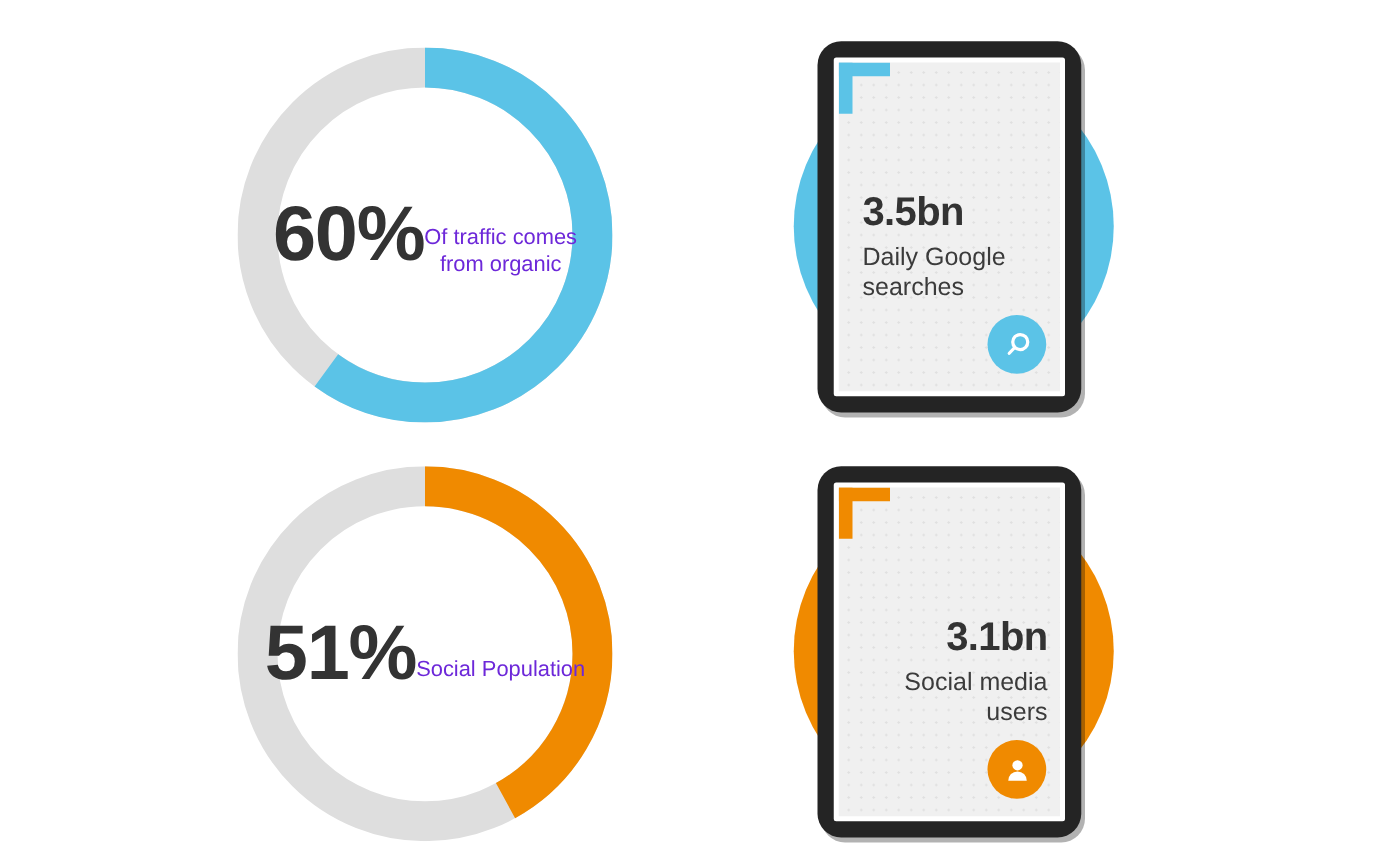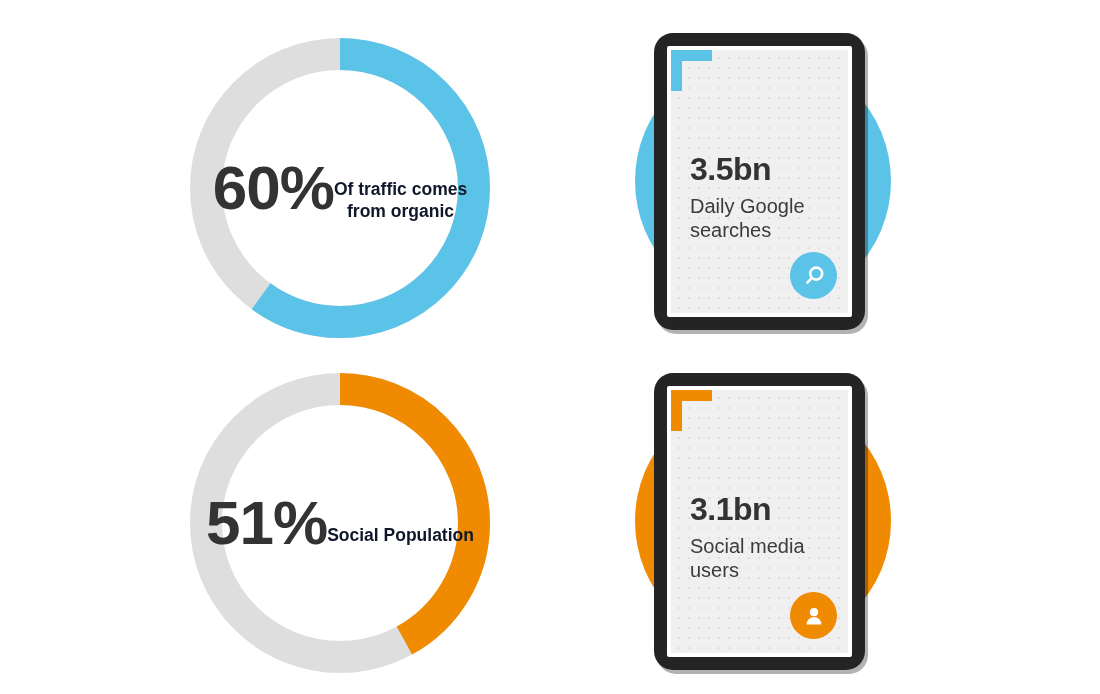--- a/index.html
+++ b/index.html
@@ -57,34 +57,34 @@
   .donut-value {
     font-size: 62px;
     font-weight: bold;
     color: #333333;
     line-height: 1.0;
     letter-spacing: -1px;
   }
   .donut-label {
     margin-top: 24px;
     font-size: 17.5px;
-    color: #0f172a;
+    color: #6d28d9;
     line-height: 1.28;
-    font-weight: bold;
+    font-weight: normal;
     white-space: pre-line;
   }
 
   
   .tablet-cell {
     position: absolute;
     width: 300px;
     height: 310px;
   }
   .tablet-cell.top    { left: 615px; top: 28px; }
-  .tablet-cell.bottom { left: 615px; top: 368px; }
+  .tablet-cell.bottom { left: 615px; top: 368px; text-align: right; }
 
   .blob {
     position: absolute;
     left: 20px;
     top: 25px;
     width: 256px;
     height: 256px;
     border-radius: 50%;
   }
 

